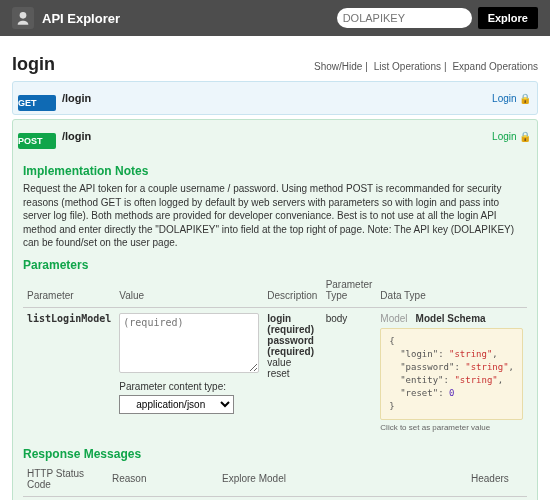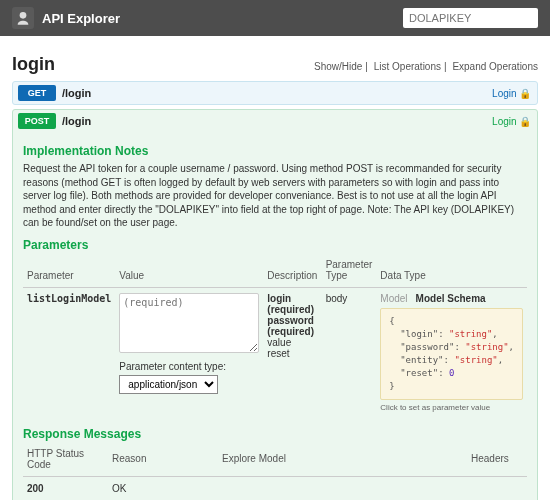--- a/index.html
+++ b/index.html
@@ -3,50 +3,50 @@
 <meta charset="utf-8">
 <style>
 * { margin: 0; padding: 0; box-sizing: border-box; }
 body { font-family: "Helvetica Neue", Arial, sans-serif; font-size: 11px; background: #fff; color: #333; width: 550px; }
 .header { background: #4d4d4d; padding: 7px 12px; display: flex; align-items: center; justify-content: space-between; }
 .header-left { display: flex; align-items: center; gap: 8px; }
 .logo { width: 22px; height: 22px; background: #5a5a5a; border-radius: 3px; display: flex; align-items: center; justify-content: center; }
 .logo svg { width: 16px; height: 16px; }
 .header-title { color: #fff; font-size: 13px; font-weight: bold; }
 .header-right { display: flex; gap: 6px; align-items: center; }
-.apikey-input { width: 135px; padding: 4px 6px; font-size: 11px; border: none; border-radius: 2px; background: #fff; }
+.apikey-input { width: 135px; padding: 4px 6px; font-size: 11px; border: none; border-radius: 10px; background: #fff; }
 .explore-btn { background: #000; color: #fff; border: none; padding: 5px 10px; font-size: 11px; font-weight: bold; border-radius: 2px; cursor: pointer; }
 .content { padding: 8px 12px 14px; }
 .section-head { display: flex; justify-content: space-between; align-items: baseline; margin: 10px 0 6px; }
 .section-title { font-size: 18px; font-weight: bold; color: #222; }
 .section-links { font-size: 10px; color: #666; }
 .section-links span { color: #555; text-align: right; }
 .divider { color: #ccc; margin: 0 3px; }
 .endpoint { border: 1px solid; border-radius: 3px; margin-bottom: 4px; }
 .ep-get { border-color: #c9e4f0; background: #edf6fb; }
 .ep-post { border-color: #bfe3cc; background: #ecf7ef; }
 .ep-header { display: flex; align-items: center; padding: 3px 5px; gap: 6px; }
-.method { color: #fff; font-size: 9px; font-weight: bold; padding: 3px 0; width: 38px; text-align: center; border-radius: 2px; }
+.method { color: #fff; font-size: 9px; font-weight: bold; padding: 3px 0; width: 38px; border-radius: 2px; margin-top: 10px; }
 .m-get { background: #0f6ab4; }
 .m-post { background: #10a54a; }
 .ep-path { font-weight: bold; font-size: 11px; flex: 1; color: #222; }
 .ep-action { font-size: 10px; display: flex; align-items: center; gap: 3px; }
 .ep-get .ep-action { color: #0f6ab4; }
 .ep-post .ep-action { color: #10a54a; }
 .lock { color: #d9a23d; }
 .ep-body { padding: 8px 10px; }
 .sub-heading { color: #10a54a; font-size: 12px; font-weight: bold; margin: 4px 0; }
 .notes { font-size: 10px; line-height: 1.35; color: #333; margin-bottom: 8px; }
 .param-table { width: 100%; border-collapse: collapse; font-size: 10px; }
 .param-table th { text-align: left; font-weight: normal; color: #555; padding: 3px 4px 6px; border-bottom: 1px solid #ccc; vertical-align: bottom; }
 .param-table td { padding: 5px 4px; vertical-align: top; }
 .param-name { font-weight: bold; font-family: monospace; font-size: 10px; }
 .value-textarea { width: 140px; height: 60px; border: 1px solid #ccc; border-radius: 2px; resize: both; padding: 3px; font-size: 10px; color: #aaa; }
 .ct-label { font-size: 10px; color: #333; margin-top: 6px; }
-.ct-select { border: 1px solid #888; padding: 2px 4px; font-size: 10px; margin-top: 3px; background: #fff; }
+.ct-select { border: 1px solid #888; padding: 2px 12px; font-size: 10px; margin-top: 3px; background: #fff; }
 .desc-list div { color: #333; }
 .desc-list b { font-weight: bold; }
 .model-tabs { display: flex; gap: 8px; font-size: 10px; margin-bottom: 4px; }
 .model-tabs .inactive { color: #999; }
 .model-tabs .active { font-weight: bold; color: #333; }
 .schema-box { background: #fbf5e1; border: 1px solid #e8dca8; padding: 6px 8px; font-family: monospace; font-size: 9px; line-height: 1.45; white-space: pre; color: #555; border-radius: 2px; }
 .schema-box .str { color: #c83232; }
 .schema-box .num { color: #5c2fbb; }
 .schema-note { font-size: 8px; color: #666; margin-top: 3px; }
 .resp-table { width: 100%; border-collapse: collapse; font-size: 10px; margin-top: 4px; }
@@ -62,20 +62,21 @@
     <div class="logo">
       <svg viewBox="0 0 24 24" fill="#ddd">
           <circle cx="12" cy="8" r="5"></circle>
           <path d="M4 22c0-4 4-6 8-6s8 2 8 6z"></path>
         </svg>
     </div>
     <span class="header-title">API Explorer</span>
   </div>
   <div class="header-right">
     <input class="apikey-input" placeholder="DOLAPIKEY" style="">
+    <button class="explore-btn">Explore</button>
   </div>
 </div>
 
 <div class="content">
 
   <div class="section-head">
     <div class="section-title">login</div>
     <div class="section-links">
       <span>Show/Hide</span><span class="divider">|</span>
       <span>List Operations</span><span class="divider">|</span>

